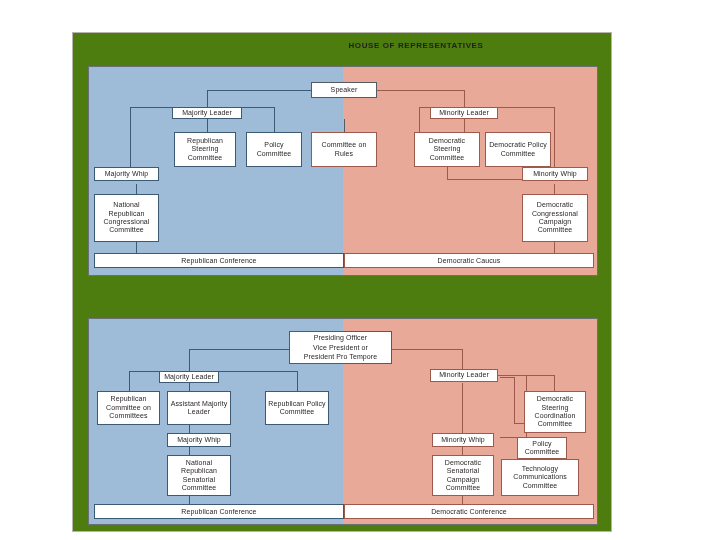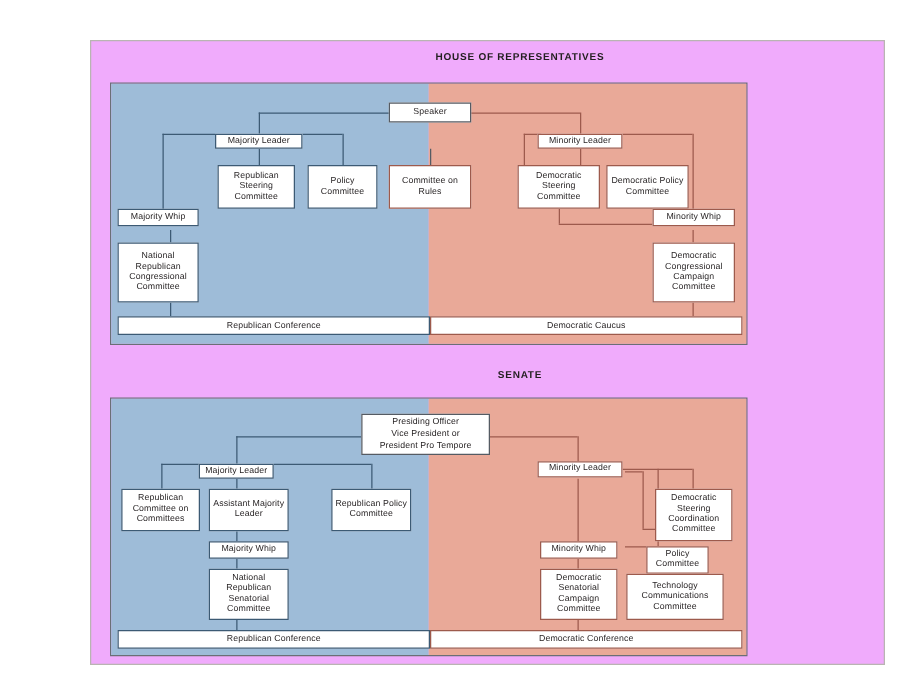--- a/index.html
+++ b/index.html
@@ -7,22 +7,22 @@
        font-family:"Liberation Sans","DejaVu Sans",sans-serif;
        -webkit-font-smoothing:none;}
 
   #page{position:relative;width:720px;height:540px;background:#ffffff;}
 
   
   #caption{position:absolute;left:72px;top:5px;width:400px;
            font-size:9.5px;line-height:12.5px;color:#231f20;letter-spacing:.15px;}
 
   
-  #frame{position:absolute;left:72px;top:32px;width:636px;height:500px;
-         background:#f0abfc;border:1px solid #b9b4b2;box-sizing:border-box;}
+  #frame{position:absolute;left:72px;top:32px;width:540px;height:500px;
+         background:#4d7c0f;border:1px solid #b9b4b2;box-sizing:border-box;}
 
   
   .section-title{position:absolute;font-size:8px;font-weight:bold;color:#231f20;
                  letter-spacing:.6px;text-align:center;width:510px;left:88px;}
 
   
   .panel{position:absolute;box-sizing:border-box;border:1px solid #6b6f76;}
   .panel .half-blue{position:absolute;left:0;top:0;width:50%;height:100%;background:#9ebcd8;}
   .panel .half-red {position:absolute;right:0;top:0;width:50%;height:100%;background:#e9a998;}
 
@@ -131,21 +131,20 @@
         <div class="ln v" style="left:255px;top:52px;height:13px;background:#555b63;position:absolute;width:1px;"></div>
         <div class="bx" style="left:222px;top:65px;width:66px;height:35px;border:1px solid #9d5a4c;">Committee on Rules</div>
 
         <div class="bx neutral" style="left:222px;top:15px;width:66px;height:16px;">Speaker</div>
       </div>
 
       <div class="conf l" style="left:5px;top:186px;width:250px;height:15px;">Republican Conference</div>
       <div class="conf r" style="left:255px;top:186px;width:250px;height:15px;">Democratic Caucus</div>
     </div>
 
-    <div class="section-title" style="top:262px;">SENATE</div>
 
     <div class="panel" style="left:15px;top:285px;width:510px;height:207px;">
       <div class="half-blue"></div>
       <div class="half-red"></div>
 
       <div class="layer blue">
 
         <div class="ln h" style="left:100px;top:30px;width:100px;"></div>
         <div class="ln v" style="left:100px;top:30px;height:22px;"></div>
 

